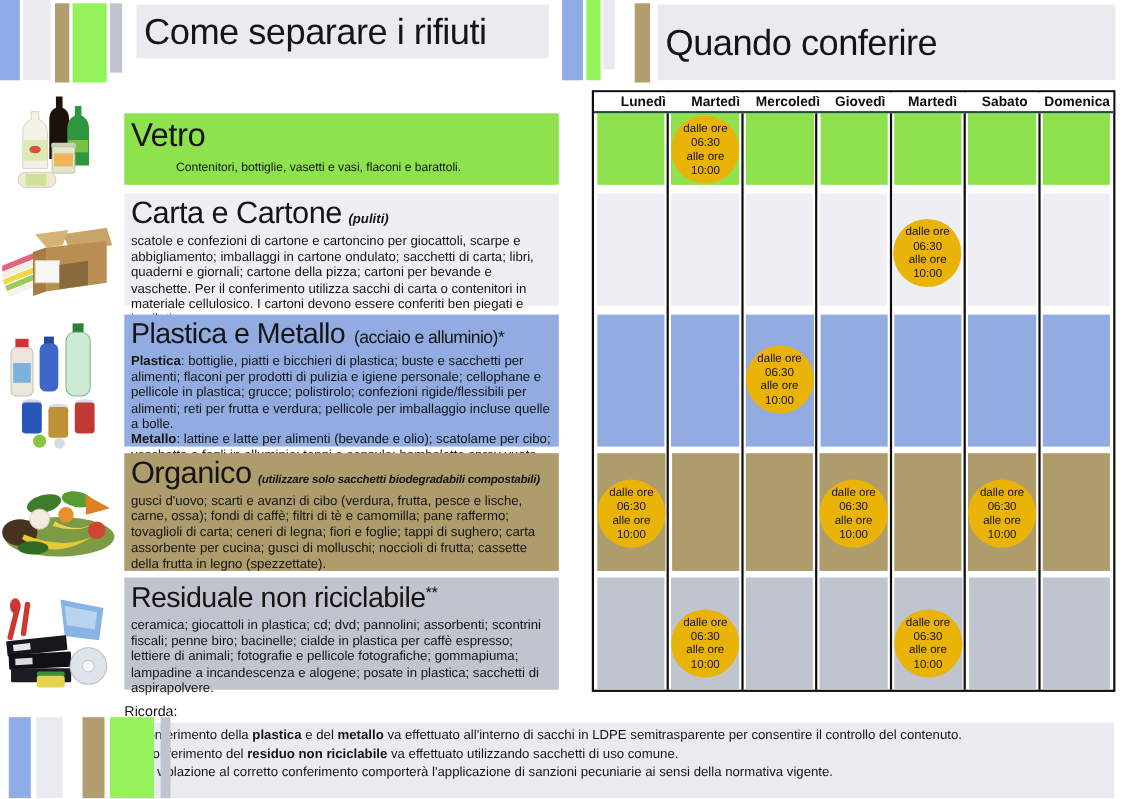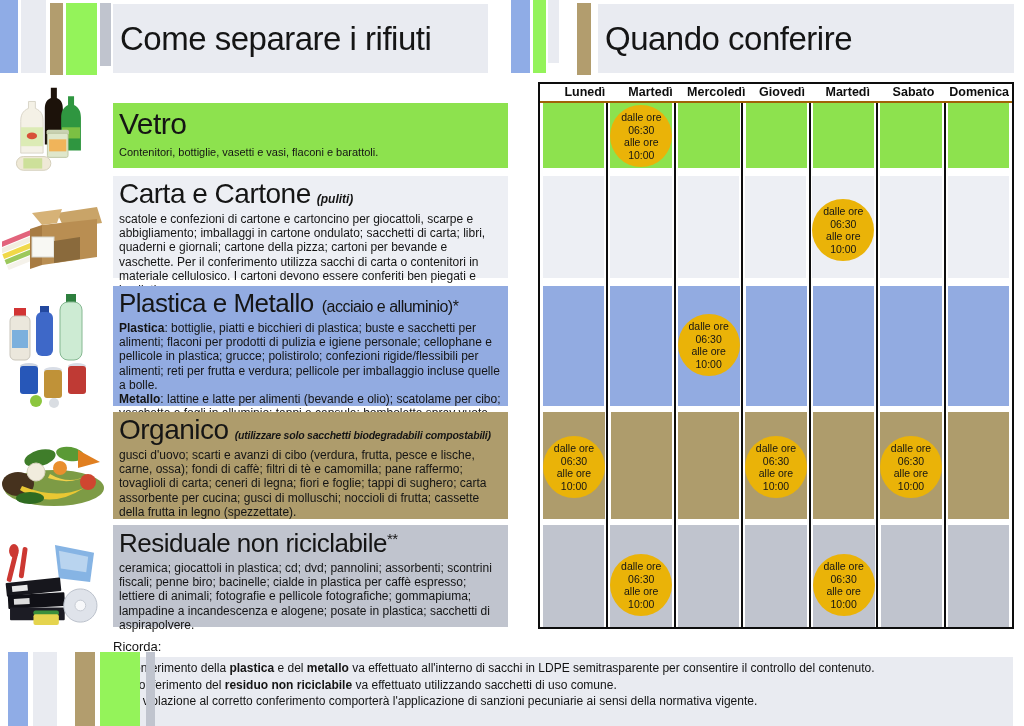--- a/index.html
+++ b/index.html
@@ -17,39 +17,39 @@
   
   .title-panel{position:absolute;background:#E9EBF1;display:flex;align-items:center;}
   .title-panel h1{margin:0;font-size:33px;font-weight:normal;letter-spacing:-0.5px;color:#151515;padding-left:7px;}
   
   .cat{position:absolute;left:113px;width:395px;box-sizing:border-box;padding:0 6px;}
   .cat h2{margin:2px 0 0;font-weight:normal;color:#151515;white-space:nowrap;letter-spacing:-0.5px;}
   .cat p{margin:2px 0 0;font-size:12px;line-height:14.2px;color:#141414;}
   .sub-bold{font-weight:bold;margin-left:6px;letter-spacing:0;font-style:italic;}
   #cat-vetro{top:103px;height:65px;background:#8DE24E;}
   #cat-vetro h2{font-size:30px;margin-top:4px;}
-  #cat-vetro p{font-size:11px;margin-top:4px;}
+  #cat-vetro p{font-size:11px;margin-top:4px;margin-left:41px;}
   #cat-carta{top:176px;height:102px;background:#EDEFF4;}
   #cat-carta h2{font-size:28px;}
   #cat-carta .sub-bold{font-size:12px;}
   #cat-plastica{top:286px;height:120px;background:#92ABE1;}
   #cat-plastica h2{font-size:26px;}
   .sub-lg{font-size:16px;margin-left:8px;font-weight:normal;}
   #cat-organico{top:412px;height:107px;background:#AE9C6C;}
   #cat-organico h2{font-size:28px;}
   #cat-organico .sub-bold{font-size:10.5px;letter-spacing:-0.2px;}
   #cat-residuale{top:525px;height:102px;background:#C0C4CE;}
   #cat-residuale h2{font-size:26px;margin-top:3px;}
   .sup{font-size:15px;vertical-align:8px;}
   
   .photo{position:absolute;}
   
   #schedule{position:absolute;left:538px;top:82px;width:476px;height:547px;
     border:2px solid #0d0d0d;box-sizing:border-box;background:#fff;}
-  #day-header{position:absolute;left:0;right:0;top:0;height:17px;border-bottom:2px solid #a16207;display:flex;z-index:3;background:#fff;padding-left:12px;}
+  #day-header{position:absolute;left:0;right:0;top:0;height:17px;border-bottom:2px solid #14532d;display:flex;z-index:3;background:#fff;padding-left:12px;}
   #day-header .day{flex:1;text-align:center;font-weight:bold;font-size:12.5px;line-height:17px;color:#0d0d0d;}
   .vline{position:absolute;top:0;bottom:0;width:2px;background:#0d0d0d;z-index:2;}
   .strip{position:absolute;left:0;right:0;display:flex;z-index:1;}
   .strip .cell{flex:1;margin:0 3px;display:flex;flex-direction:column;align-items:center;}
   .strip-vetro{top:19px;height:65px;}    .strip-vetro .cell{background:#8DE24E;}
   .strip-carta{top:92px;height:102px;}   .strip-carta .cell{background:#EDEFF4;}
   .strip-plastica{top:202px;height:120px;}.strip-plastica .cell{background:#92ABE1;}
   .strip-organico{top:328px;height:107px;}.strip-organico .cell{background:#AE9C6C;}
   .strip-residuale{top:441px;height:102px;}.strip-residuale .cell{background:#C0C4CE;}
   .bubble{width:62px;height:62px;border-radius:50%;background:#eab308;display:flex;flex-direction:column;
@@ -70,21 +70,21 @@
 <body>
 
 <div id="canvas">
 
   <div class="stripe st-blue" style="left:0;top:0;width:18px;height:73px"></div>
   <div class="stripe st-lgray" style="left:21px;top:0;width:25px;height:73px"></div>
   <div class="stripe st-tan" style="left:50px;top:3px;width:13px;height:72px"></div>
   <div class="stripe st-green" style="left:66px;top:3px;width:31px;height:72px"></div>
   <div class="stripe st-gray" style="left:100px;top:3px;width:11px;height:63px"></div>
 
-  <div class="title-panel" style="left:113px;top:4px;width:375px;height:69px">
+  <div class="title-panel" style="left:124px;top:4px;width:375px;height:49px">
     <h1>Come separare i rifiuti</h1>
   </div>
 
   <div class="stripe st-blue" style="left:511px;top:0;width:19px;height:73px"></div>
   <div class="stripe st-green" style="left:533px;top:0;width:13px;height:73px"></div>
   <div class="stripe st-lgray" style="left:548px;top:0;width:11px;height:63px"></div>
   <div class="stripe st-tan" style="left:577px;top:3px;width:14px;height:72px"></div>
 
   <div class="title-panel" style="left:598px;top:4px;width:416px;height:69px">
     <h1>Quando conferire</h1>

